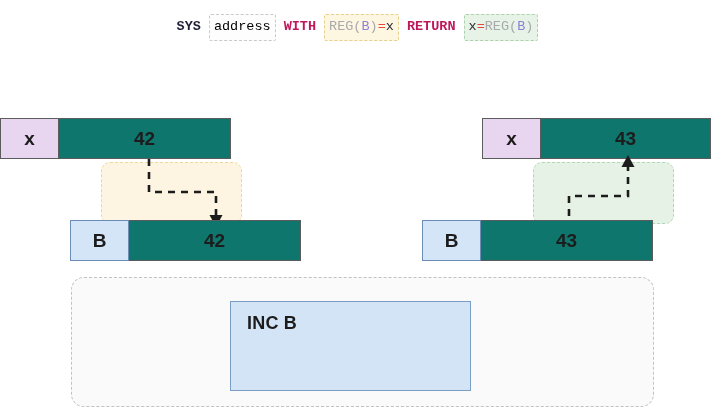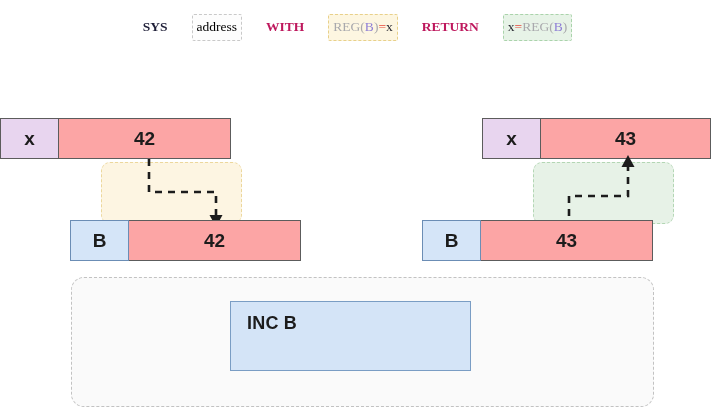--- a/index.html
+++ b/index.html
@@ -25,22 +25,21 @@
     text-align: center;
     white-space: nowrap;
     font-family: "Liberation Mono", monospace;
     font-size: 13.5px;
     line-height: 20px;
   }
   #signature .tok {
     display: inline-block;
     vertical-align: middle;
     padding: 2px 4px 3px 4px;
-    margin: 0 10px;
-    font-family: Liberation Serif, serif;
+    margin: 0 2px;
   }
   .kw {
     font-weight: bold;
     color: #be185d;
   }
   .kw-sys {
     font-weight: bold;
     color: #1f1f38;
   }
   .slot {
@@ -81,21 +80,21 @@
     font-size: 19px;
     font-weight: bold;
     color: #1c1c1c;
   }
   .reg .name {
     width: 59px;
   }
   .reg .name.lav  { background: #e8d5ef; }
   .reg .name.blue { background: #d5e5f8; border-color: #6b8db5; }
   .reg .val {
-    background: #fca5a5;
+    background: #0f766e;
     border-left: none;
   }
 
   #reg-x-left  { left: 0px;   top: 118px; }
   #reg-x-left  .val { width: 172px; }
   #reg-b-left  { left: 70px;  top: 220px; }
   #reg-b-left  .val { width: 172px; }
 
   #reg-x-right { left: 482px; top: 118px; }
   #reg-x-right .val { width: 170px; }
@@ -142,21 +141,21 @@
     box-sizing: border-box;
     background: #fafafa;
     border: 1px dashed #c2c2c2;
     border-radius: 13px;
   }
   #code-block {
     position: absolute;
     left: 230px;
     top: 301px;
     width: 241px;
-    height: 70px;
+    height: 90px;
     box-sizing: border-box;
     background: #d4e4f7;
     border: 1px solid #7a9dc4;
     padding: 8px 0 0 16px;
   }
   #code-block .line {
     font-size: 18px;
     font-weight: bold;
     color: #1c1c1c;
     line-height: 27px;

